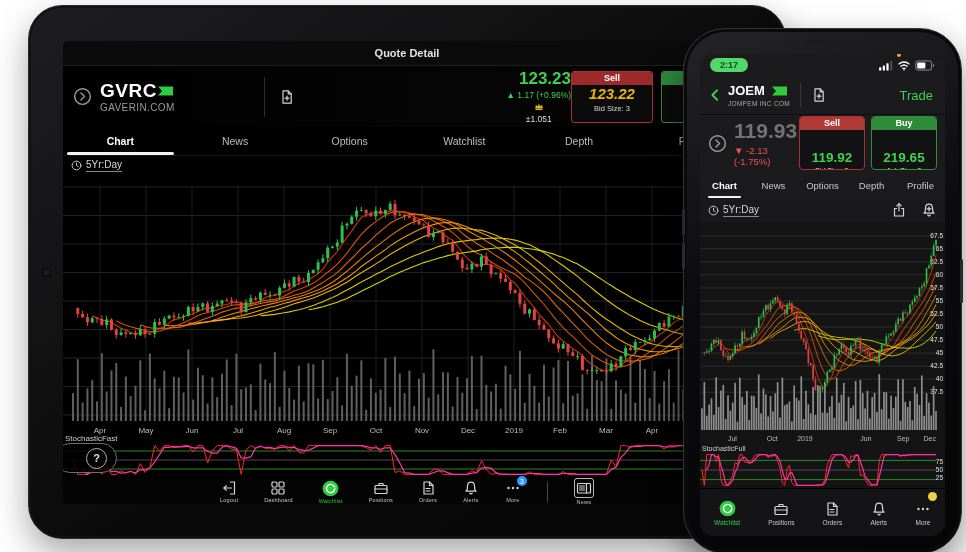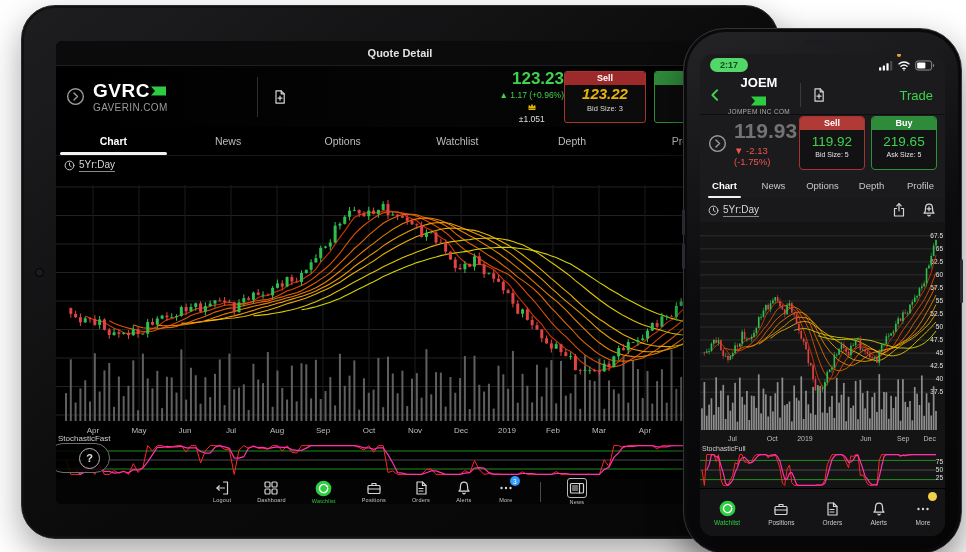--- a/index.html
+++ b/index.html
@@ -1,21 +1,21 @@
 <!DOCTYPE html>
 <html><head>
 <meta charset="utf-8">
 <style>
   html,body{margin:0;padding:0;background:#fff;}
   .stage{position:relative;width:966px;height:552px;background:#fff;overflow:hidden;
          font-family:"Liberation Sans",sans-serif;-webkit-font-smoothing:antialiased;}
   svg{font-family:"Liberation Sans",sans-serif;}
 
   
-  .tablet{position:absolute;left:21px;top:5px;width:756px;height:532px;border-radius:34px;
+  .tablet{position:absolute;left:28px;top:5px;width:756px;height:532px;border-radius:34px;
           background:linear-gradient(145deg,#1e1e20 0%,#0a0a0b 55%,#070708 100%);
           border:1px solid #2b2b2e;box-shadow:0 14px 34px rgba(0,0,0,.35), inset 0 0 0 2px #111;}
   .t-cam{position:absolute;left:13px;top:262px;width:7px;height:7px;border-radius:50%;background:#1c1c20;border:1px solid #000;}
   .t-screen{position:absolute;left:34px;top:35px;width:688px;height:463px;background:#000;border-radius:6px;overflow:hidden;}
   .t-titlebar{position:absolute;left:0;top:0;width:100%;height:24px;background:#0b0b0b;border-bottom:1px solid #1e1e1e;
               display:flex;align-items:center;justify-content:center;color:#e3e3e3;font-size:11px;font-weight:bold;}
   .t-quote{position:absolute;left:0;top:25px;width:100%;height:61px;display:flex;align-items:center;
            background:linear-gradient(90deg,#000 0%,#050505 60%,#000 100%);}
   .chev-circle{width:19px;height:19px;margin-left:10px;flex:0 0 auto;}
   .sym-col{margin-left:8px;width:150px;}
@@ -63,33 +63,33 @@
   .p-speaker{position:absolute;left:50%;top:11px;transform:translateX(-50%);width:38px;height:5px;border-radius:3px;background:#1d1d21;}
   .p-btn{position:absolute;background:#2a2a2e;border-radius:2px;}
   .p-screen{position:absolute;left:16px;top:25px;width:245px;height:482px;background:#1b1b1d;border-radius:14px;overflow:hidden;}
   .p-status{position:absolute;left:0;top:0;width:100%;height:22px;display:flex;align-items:center;}
   .p-pill{margin-left:10px;background:#53d769;color:#0a4f1e;font-size:9px;font-weight:bold;border-radius:9px;padding:2px 10px;}
   .p-statr{margin-left:auto;margin-right:10px;display:flex;align-items:center;gap:4px;position:relative;}
   .p-dot{position:absolute;right:34px;top:-7px;width:4px;height:4px;border-radius:50%;background:#e8a13a;}
   .p-nav{position:absolute;left:0;top:22px;width:100%;height:38px;display:flex;align-items:center;border-bottom:1px solid #0e0e0e;}
   .p-back{margin-left:8px;flex:0 0 auto;}
   .p-symcol{margin-left:6px;}
-  .p-symrow{display:flex;align-items:center;gap:6px;flex-direction:column;}
+  .p-symrow{display:flex;align-items:center;gap:6px;}
   .p-sym{color:#fff;font-size:13px;font-weight:bold;}
   .p-co{color:#a8a8a8;font-size:6.5px;margin-top:2px;letter-spacing:.3px;}
   .p-navdiv{width:1px;height:24px;background:#3a3a3a;margin:0 10px;}
   .p-trade{margin-left:auto;margin-right:12px;color:#3fd24c;font-size:13px;}
   .p-quote{position:absolute;left:0;top:60px;width:100%;height:58px;display:flex;align-items:center;}
   .p-chevc{margin-left:8px;flex:0 0 auto;}
   .p-pricecol{margin-left:7px;}
   .p-last{color:#737373;font-size:21px;font-weight:bold;line-height:22px;}
   .p-chg{color:#f05350;font-size:9.5px;margin-top:3px;}
   .p-qbox{width:64px;height:52px;border:1px solid #a83232;border-radius:4px;background:#121214;text-align:center;overflow:hidden;flex:0 0 auto;}
   .p-qbox .qb-head{height:13px;background:#b03a35;color:#fff;font-size:9px;font-weight:bold;line-height:13px;}
-  .p-qbox .qb-price{color:#3fd24c;font-size:13.5px;font-weight:normal;margin-top:4px;}
+  .p-qbox .qb-price{color:#3fd24c;font-size:13.5px;font-weight:bold;margin-top:20px;}
   .p-qbox .qb-size{color:#e3e3e3;font-size:7px;margin-top:2px;}
   .p-qbox.buy{border-color:#2f8f3c;}
   .p-qbox.buy .qb-head{background:#2e8b3a;}
   .p-qbox.sell{margin-left:auto;margin-right:6px;}
   .p-qbox.buy{margin-right:8px;}
   .p-tabs{position:absolute;left:0;top:118px;width:100%;height:26px;display:flex;border-bottom:1px solid #0f0f0f;}
   .p-tab{flex:1;display:flex;align-items:center;justify-content:center;color:#c9c9c9;font-size:9.5px;position:relative;}
   .p-tab.active{color:#fff;font-weight:bold;}
   .p-tab.active::after{content:"";position:absolute;left:8px;right:8px;bottom:0;height:2.5px;background:#f2f2f2;border-radius:2px;}
   .p-charttools{position:absolute;left:0;top:144px;width:100%;height:24px;display:flex;align-items:center;padding:0 8px;box-sizing:border-box;background:#19191b;}

